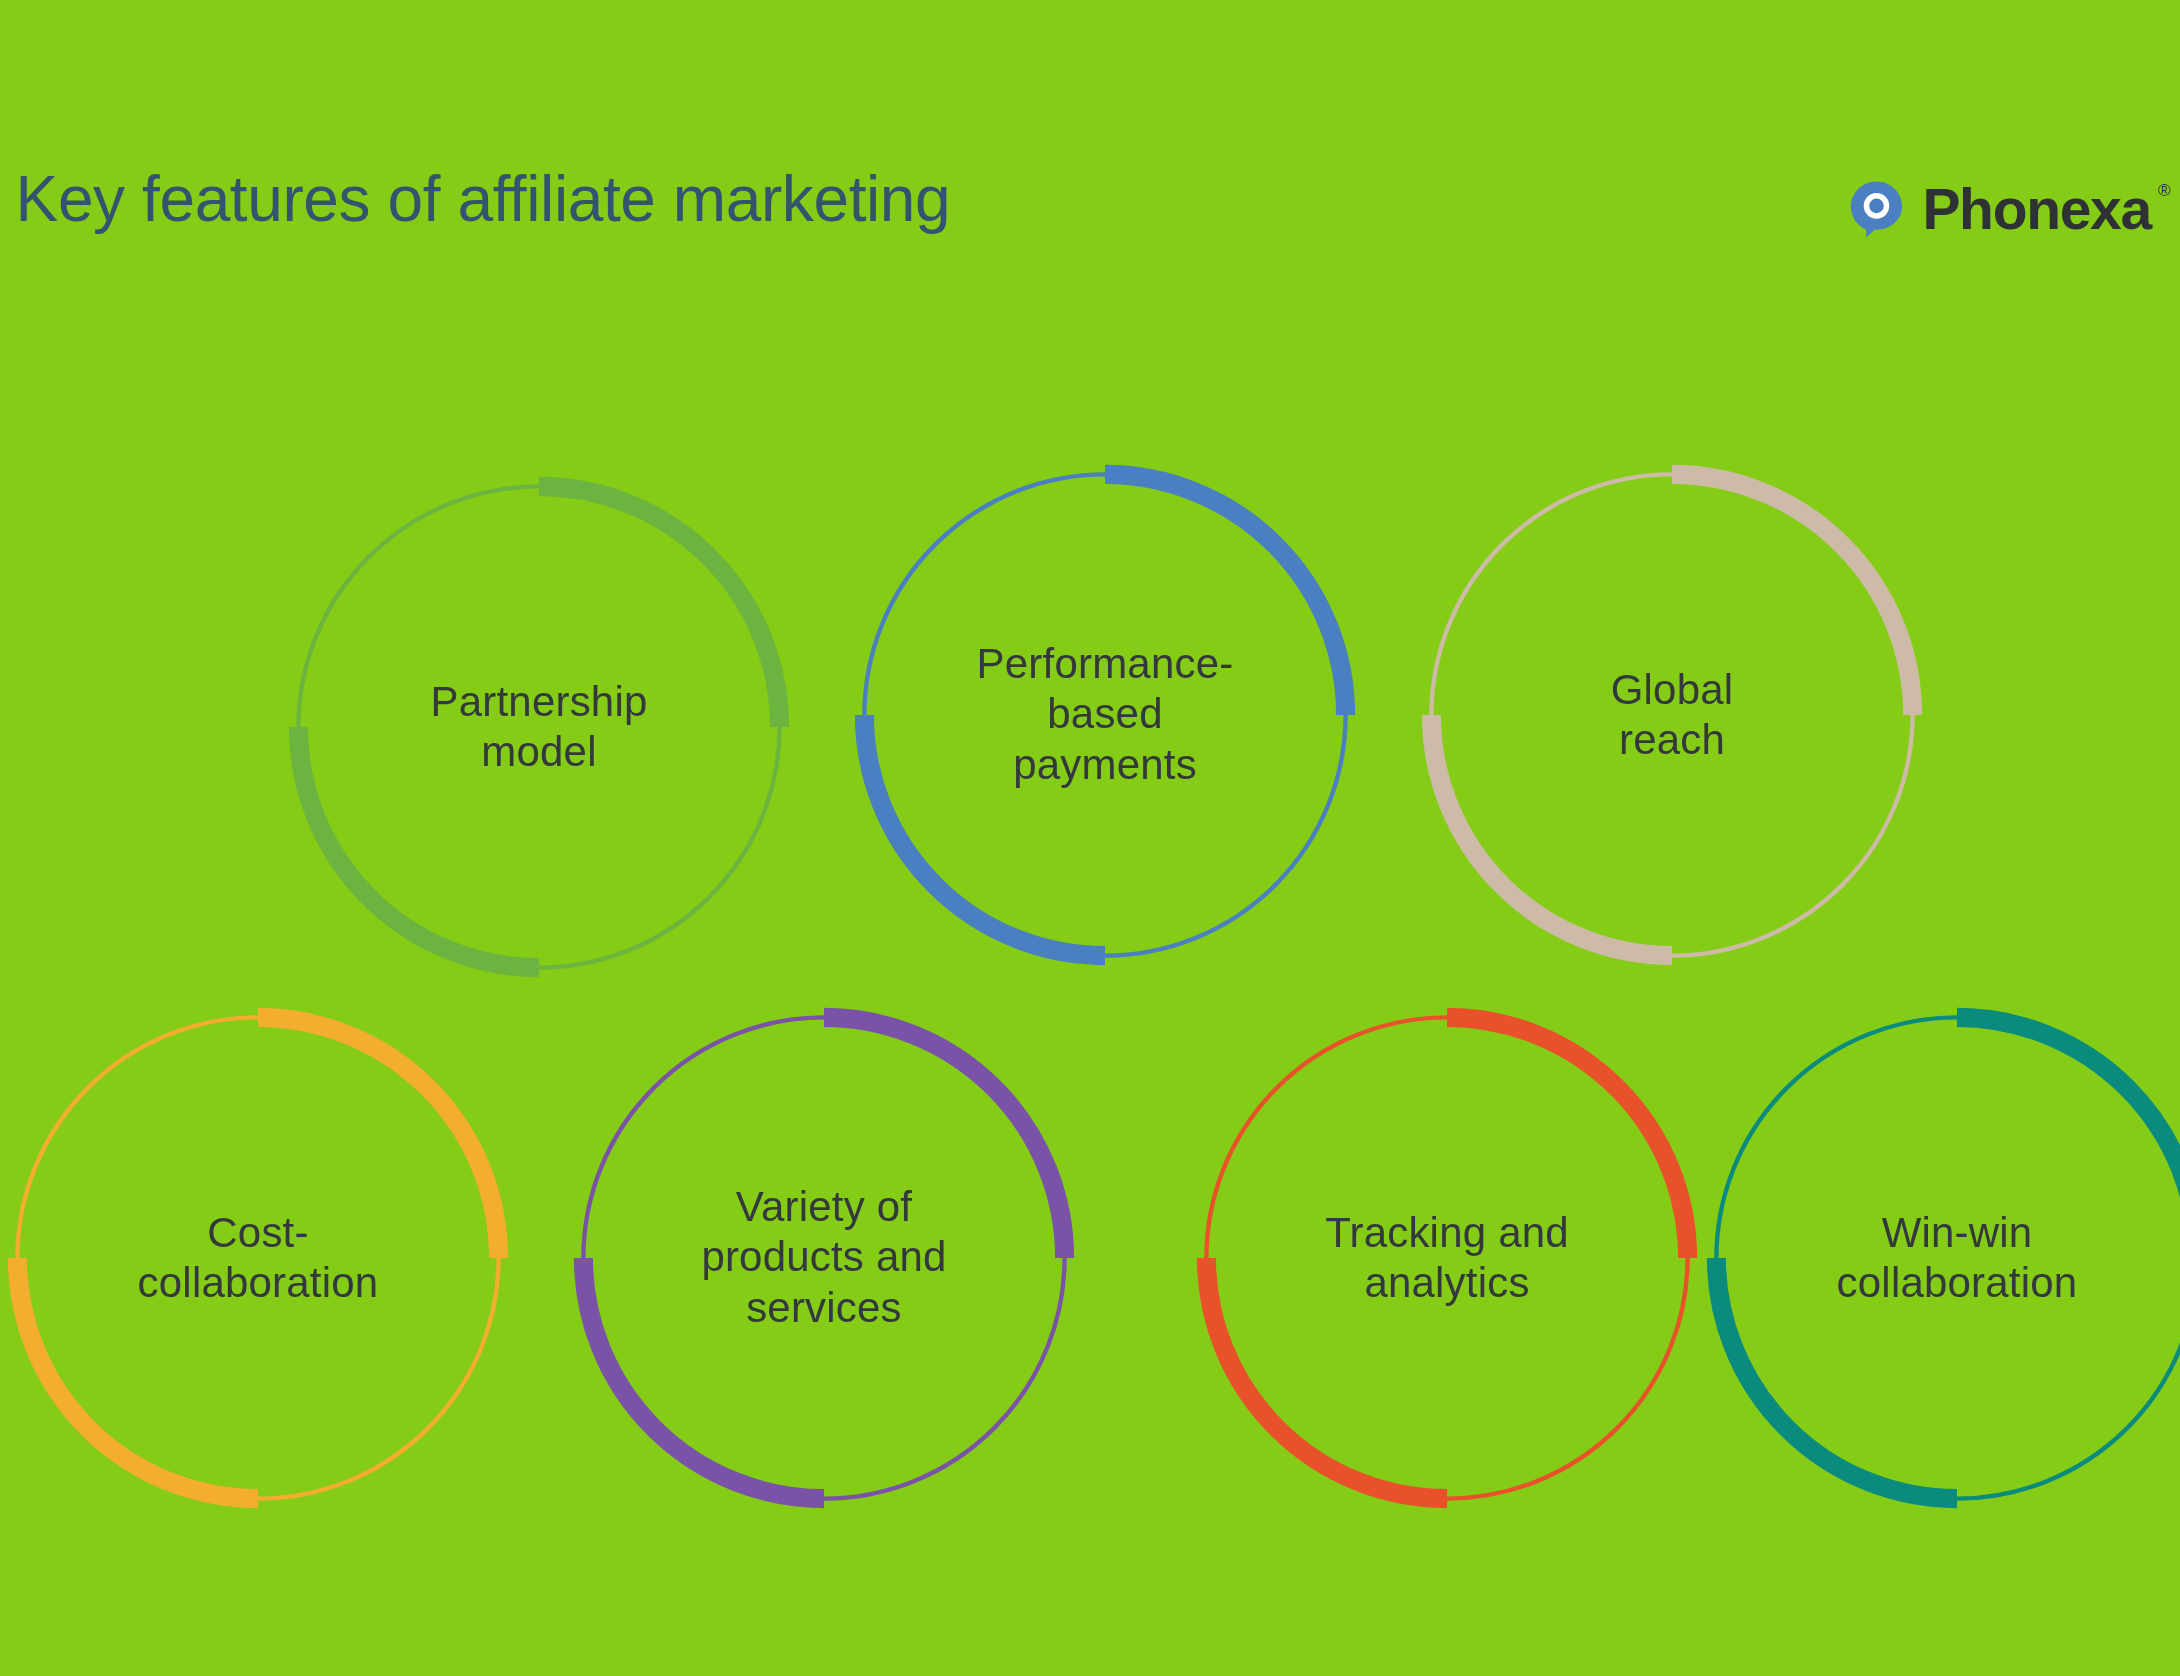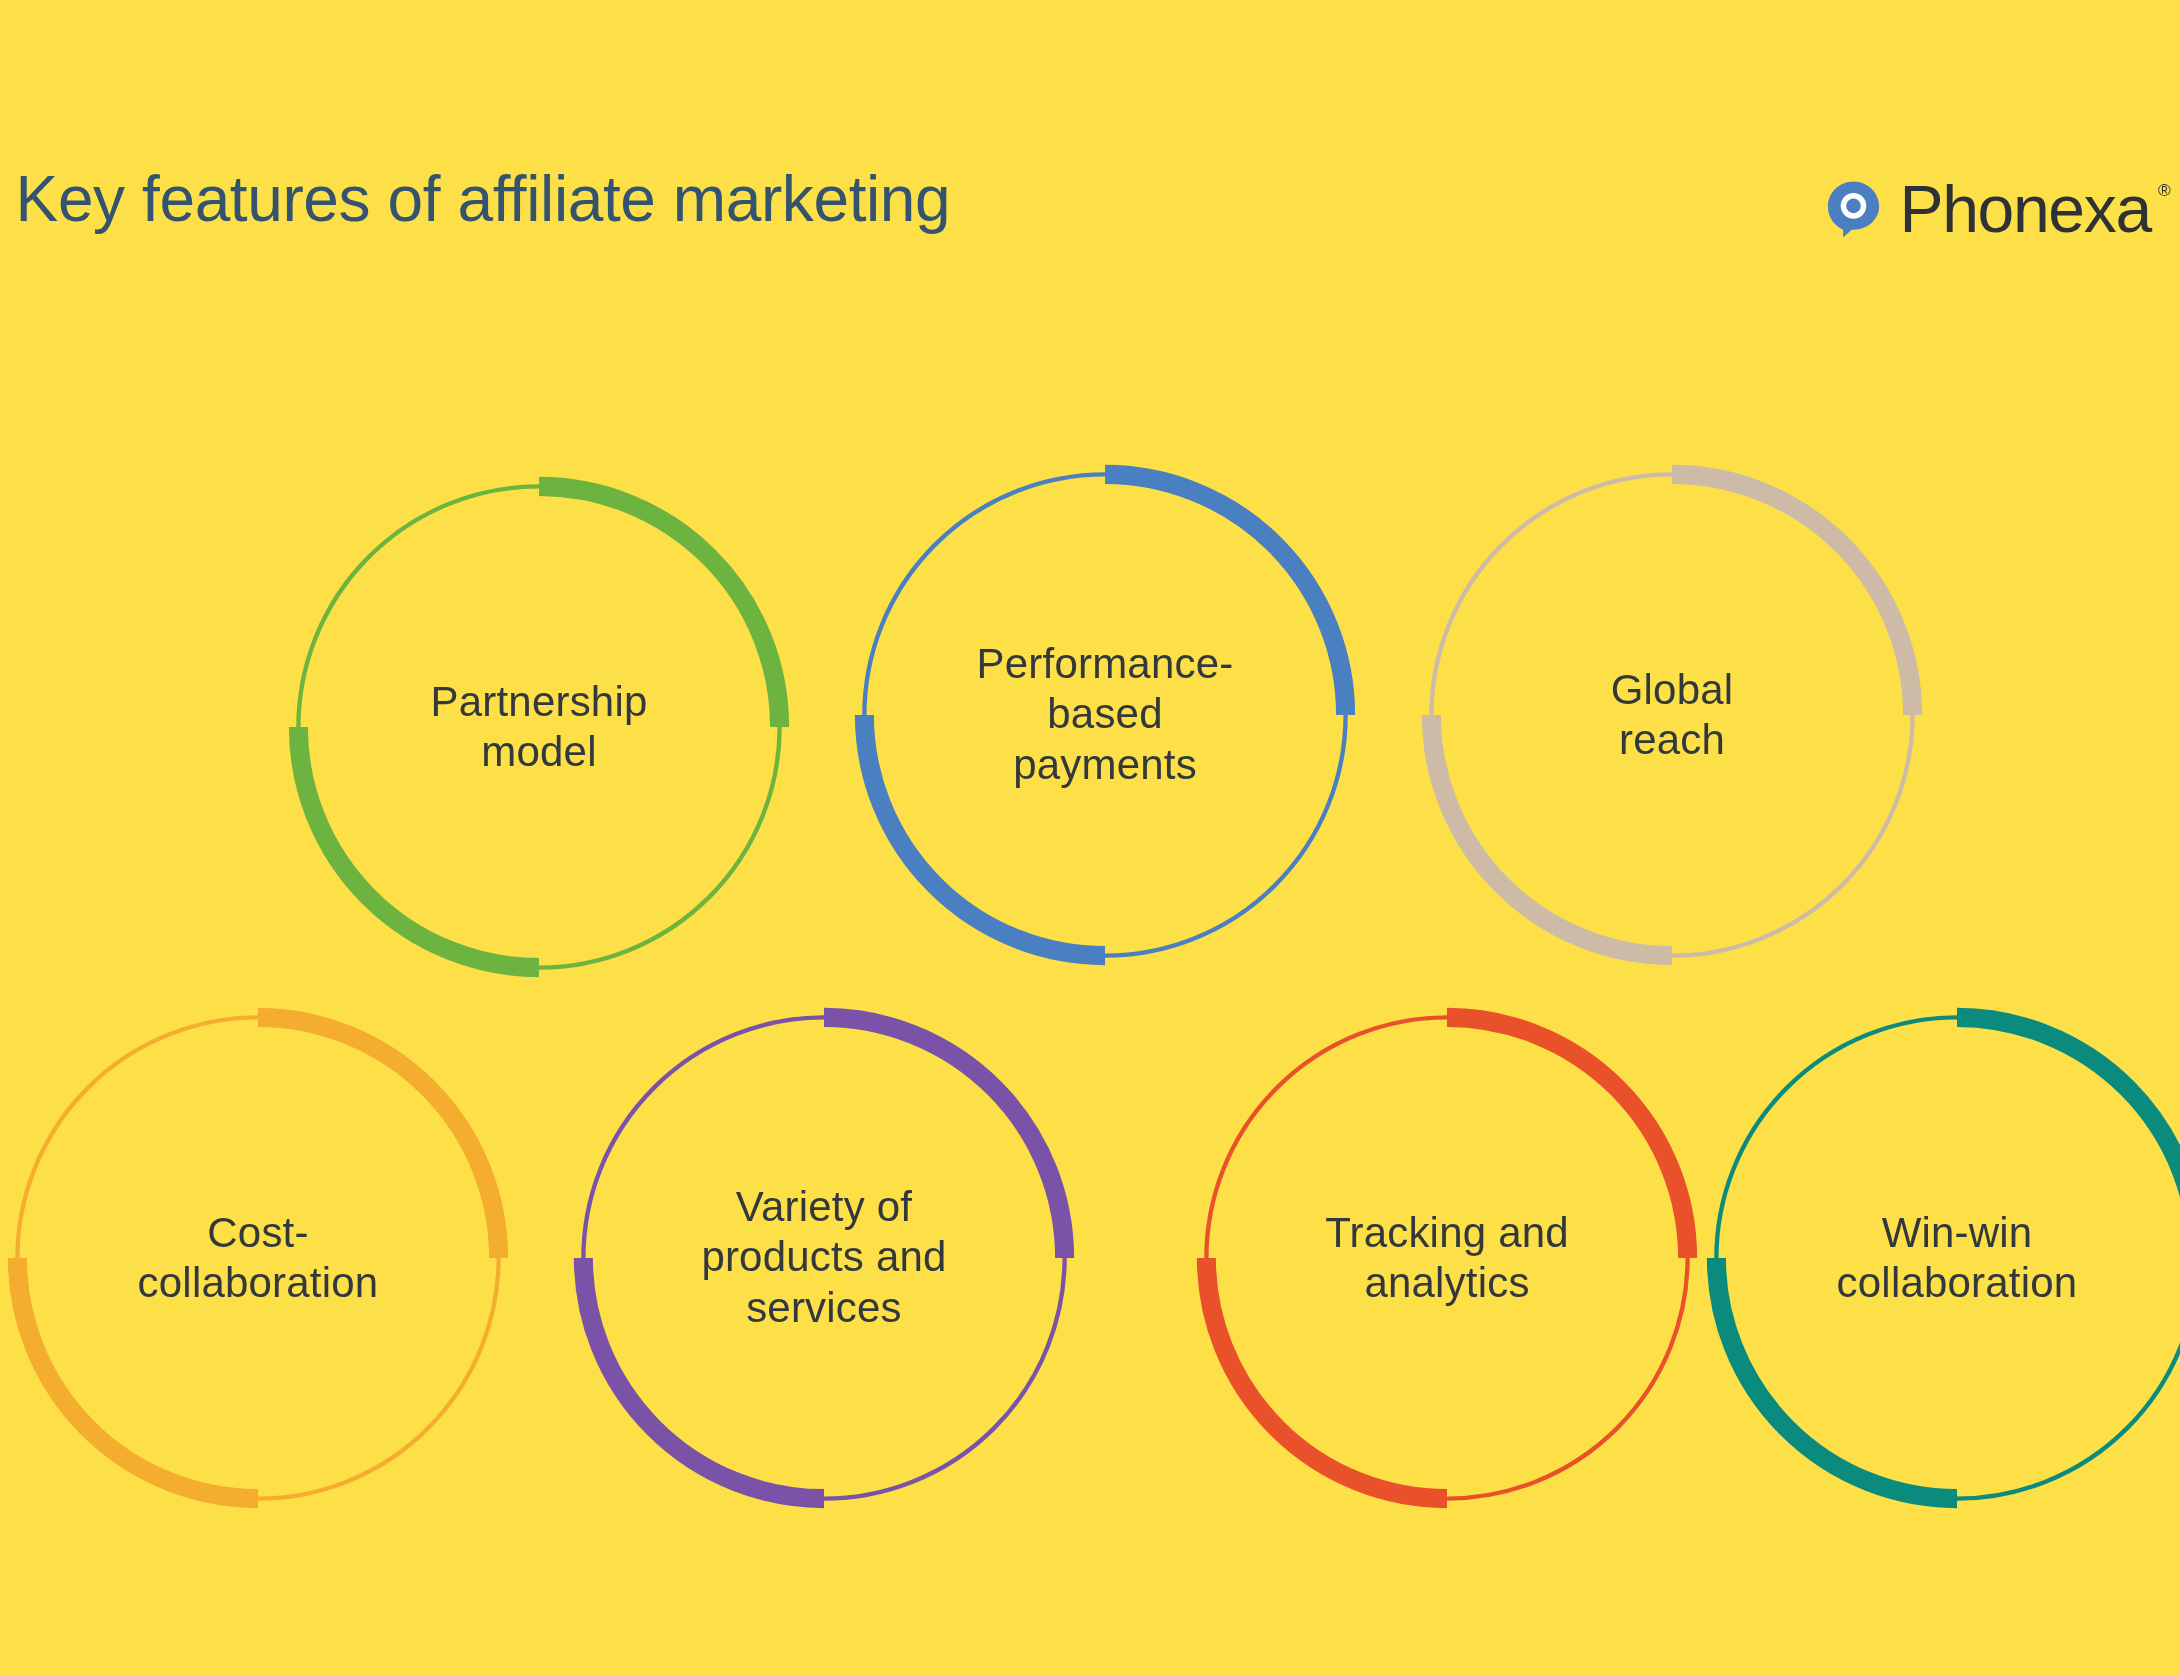--- a/index.html
+++ b/index.html
@@ -5,21 +5,21 @@
   * { margin:0; padding:0; box-sizing:border-box; }
   html, body {
     width:2181px; height:1677px;
     background:#ffffff;
     font-family:"Liberation Sans", sans-serif;
     overflow:hidden;
   }
   #stage {
     position:relative;
     width:2181px; height:1677px;
-    background:#fde047;
+    background:#84cc16;
   }
 
   
   #header {
     position:absolute;
     left:0; top:164px;
     width:2181px; height:130px;
   }
   #page-title {
     position:absolute;
@@ -36,22 +36,22 @@
   #logo {
     position:absolute;
     right:10.4px; top:3.5px;
     height:83px;
     display:flex;
     align-items:center;
     gap:15.6px;
   }
   #logo-mark { width:61px; height:61px; display:block; flex:0 0 auto; }
   #logo-wordmark {
-    font-size:66px;
-    font-weight:400;
+    font-size:57px;
+    font-weight:700;
     color:#2f3234;
     letter-spacing:-1.3px;
     line-height:1;
     white-space:nowrap;
   }
   #logo-reg {
     font-size:17.3px;
     font-weight:400;
     color:#2f3234;
     align-self:flex-start;

